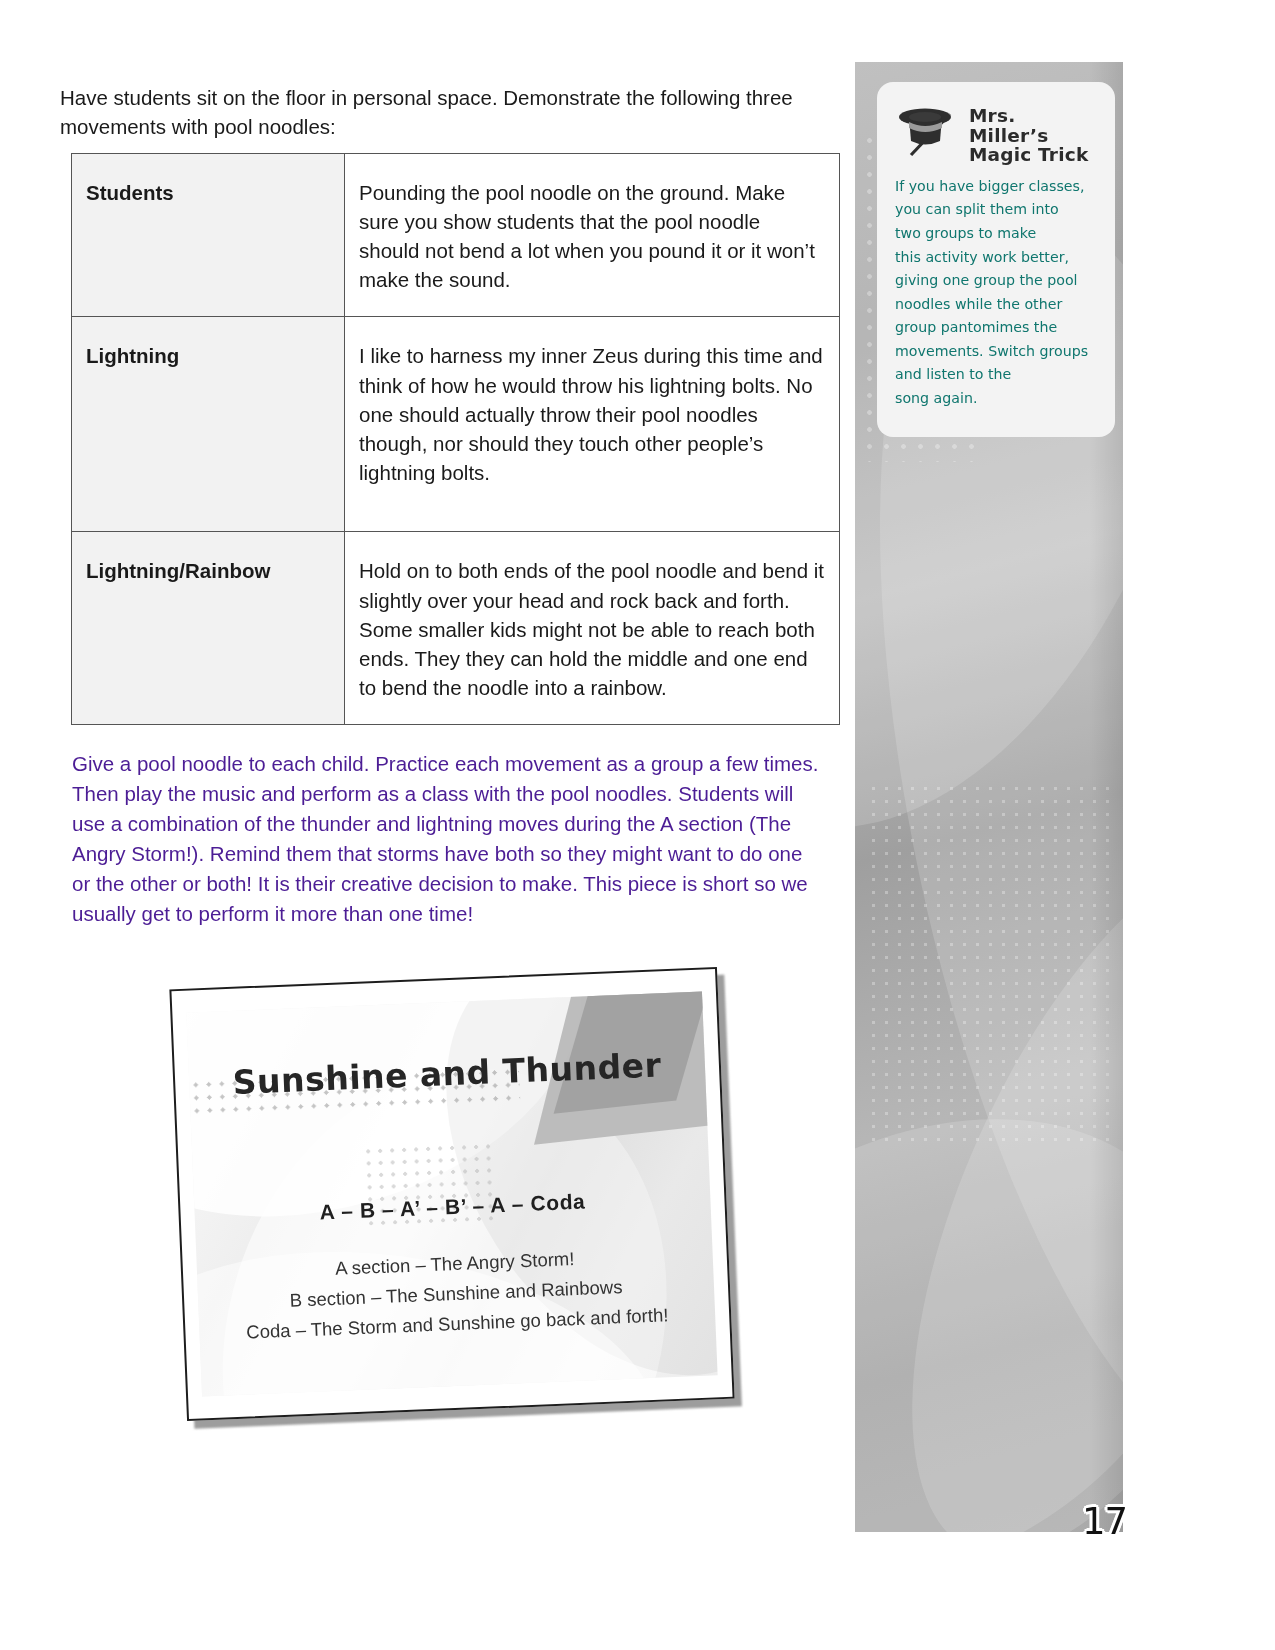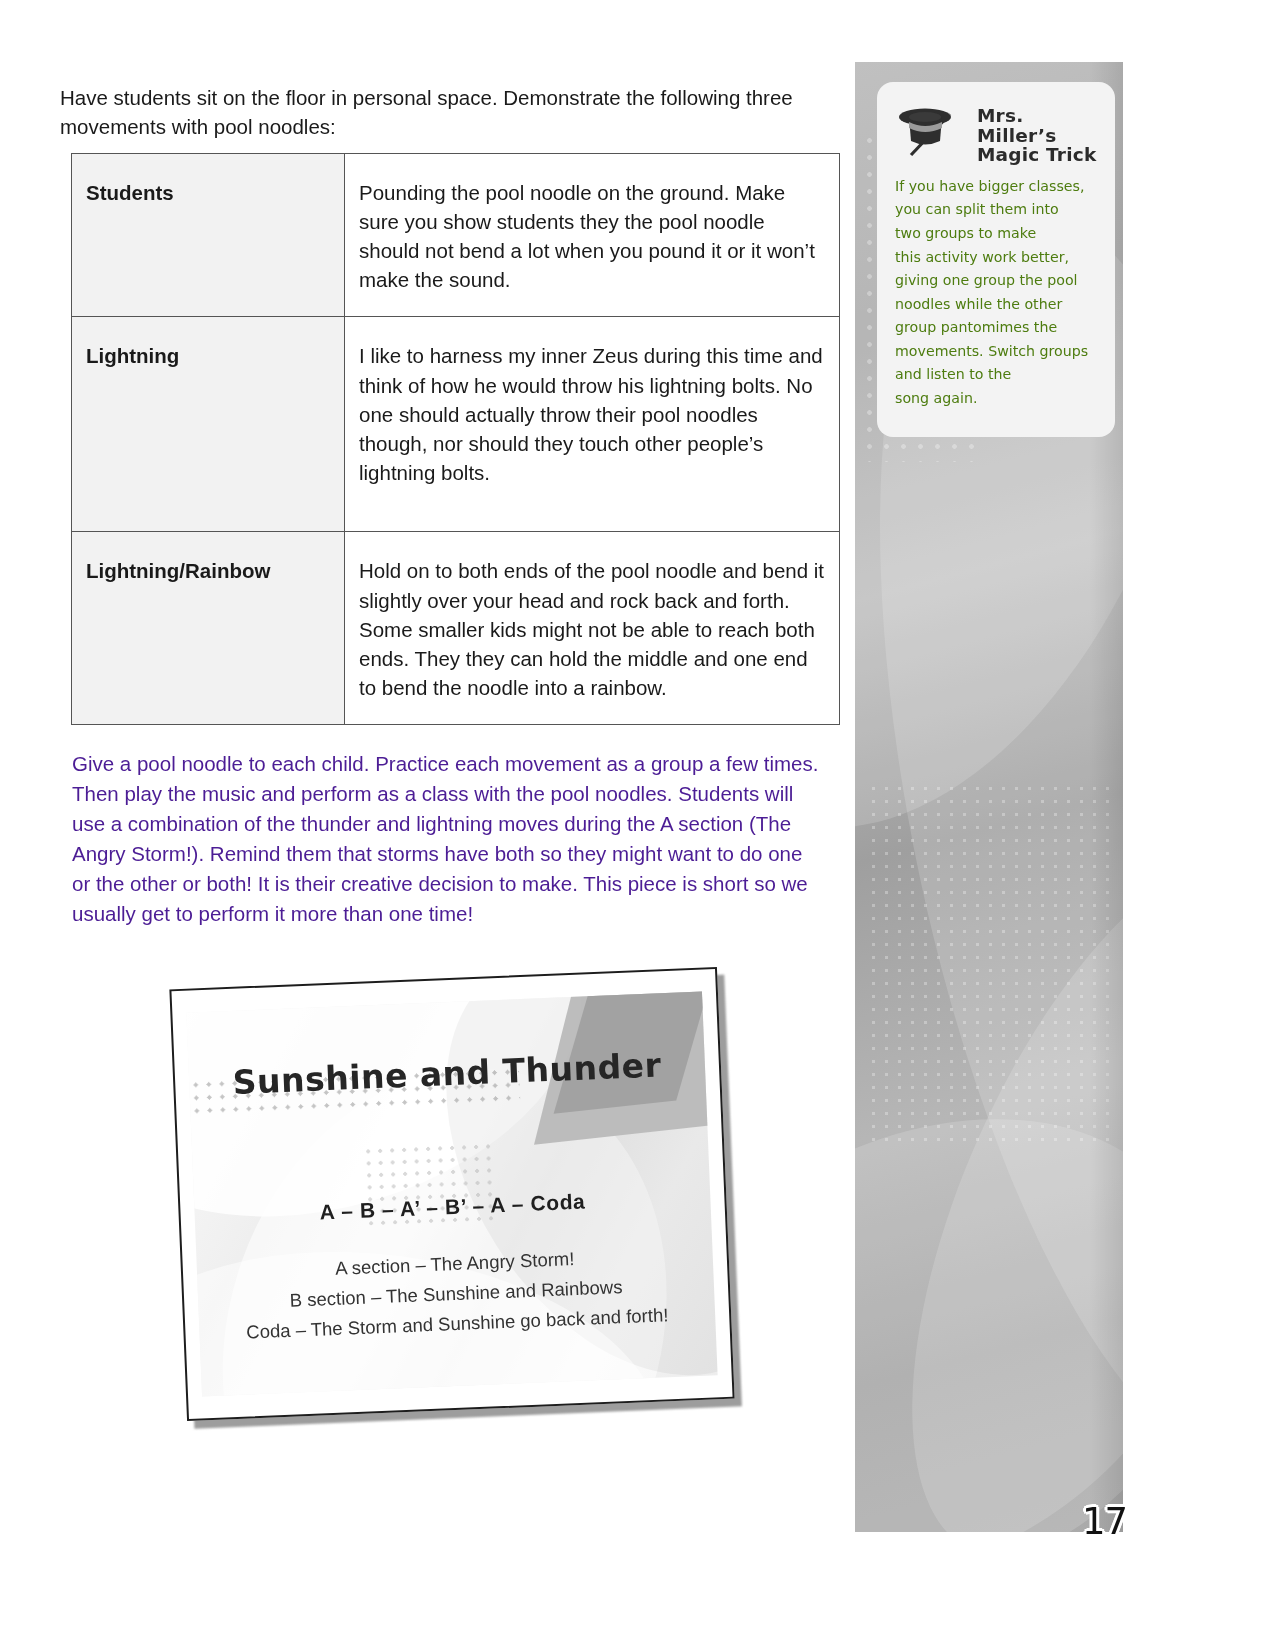--- a/index.html
+++ b/index.html
@@ -56,38 +56,38 @@
   
   .magic-box {
     position: absolute;
     left: 877px; top: 82px;
     width: 238px; height: 355px;
     background: #f3f3f3;
     border-radius: 16px;
     padding: 14px 14px 10px 14px;
   }
   .magic-head {
-    display: flex; align-items: flex-start; gap: 16px;
+    display: flex; align-items: flex-start; gap: 8px;
     margin: 4px 0 10px 4px;
   }
   .hat-icon { width: 66px; height: 58px; flex: 0 0 66px; }
   .magic-title {
     font-family: "DejaVu Sans", sans-serif;
     font-weight: bold;
     font-size: 18.5px;
     line-height: 1.06;
     color: #2b2b2b;
     letter-spacing: 0.2px;
     padding-top: 6px;
   }
   .magic-body {
     font-family: "DejaVu Sans", sans-serif;
     font-size: 14.2px;
     line-height: 1.66;
-    color: #4d7c0f;
+    color: #0f766e;
     padding: 0 2px 0 4px;
     white-space: pre-line;
   }
 
   
   .intro {
     position: absolute;
     left: 60px; top: 62px;
     width: 740px;
     font-size: 20.5px;
@@ -278,21 +278,21 @@
 and listen to the
 song again.</div>
   </div>
 
   <p class="intro">Have students sit on the floor in personal space. Demonstrate the following three movements with pool noodles:</p>
 
   <table class="moves">
     <tbody>
       <tr class="r1">
         <td class="mv-name">Students</td>
-        <td class="mv-desc">Pounding the pool noodle on the ground. Make sure you show students they the pool noodle should not bend a lot when you pound it or it won’t make the sound.</td>
+        <td class="mv-desc">Pounding the pool noodle on the ground. Make sure you show students that the pool noodle should not bend a lot when you pound it or it won’t make the sound.</td>
       </tr>
       <tr class="r2">
         <td class="mv-name">Lightning</td>
         <td class="mv-desc">I like to harness my inner Zeus during this time and think of how he would throw his lightning bolts. No one should actually throw their pool noodles though, nor should they touch other people’s lightning bolts.</td>
       </tr>
       <tr class="r3">
         <td class="mv-name">Lightning/Rainbow</td>
         <td class="mv-desc">Hold on to both ends of the pool noodle and bend it slightly over your head and rock back and forth. Some smaller kids might not be able to reach both ends. They they can hold the middle and one end to bend the noodle into a rainbow.</td>
       </tr>
     </tbody>

